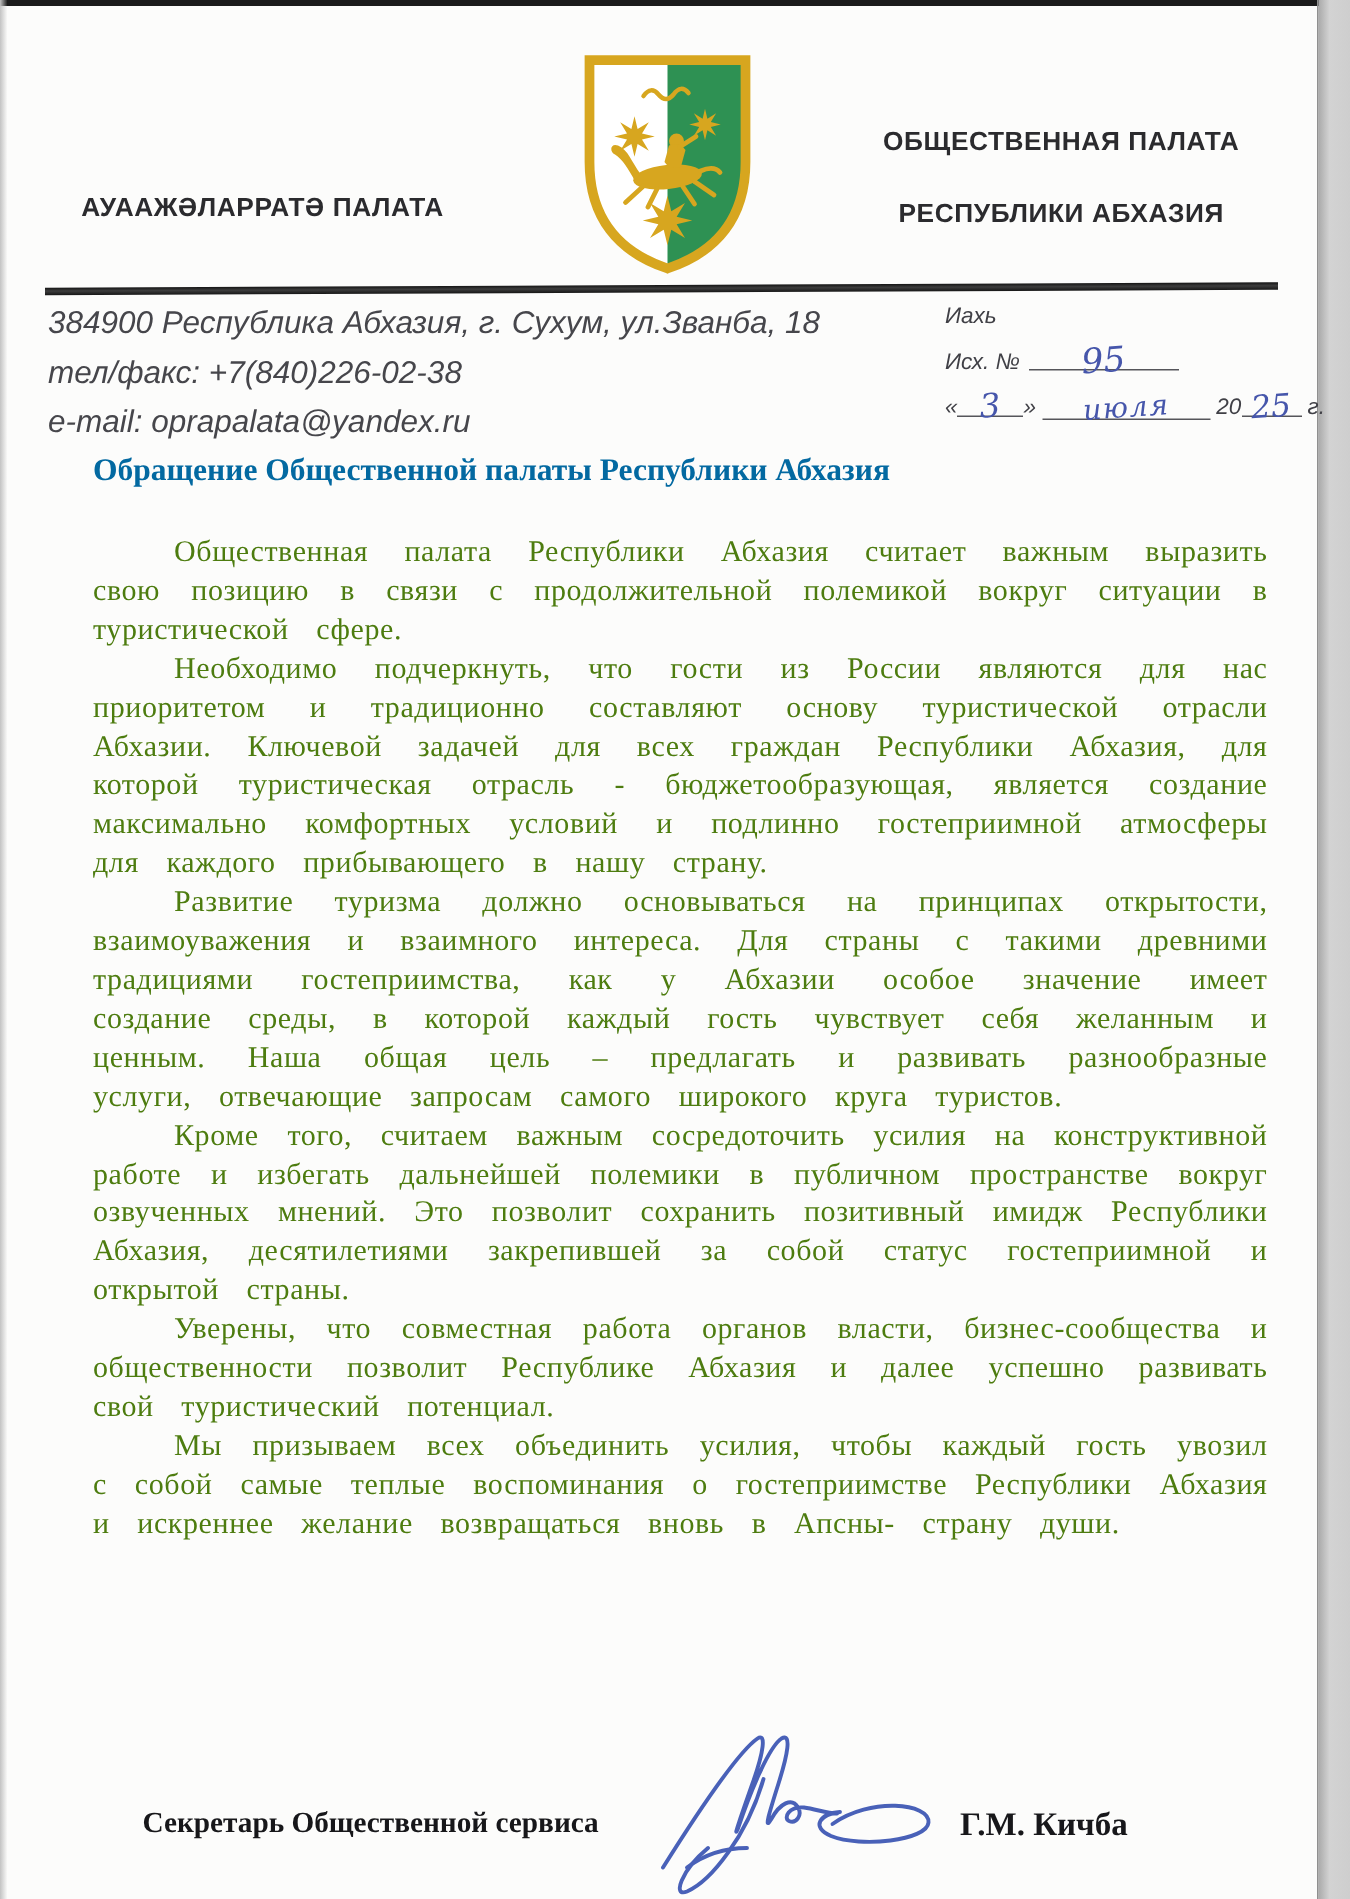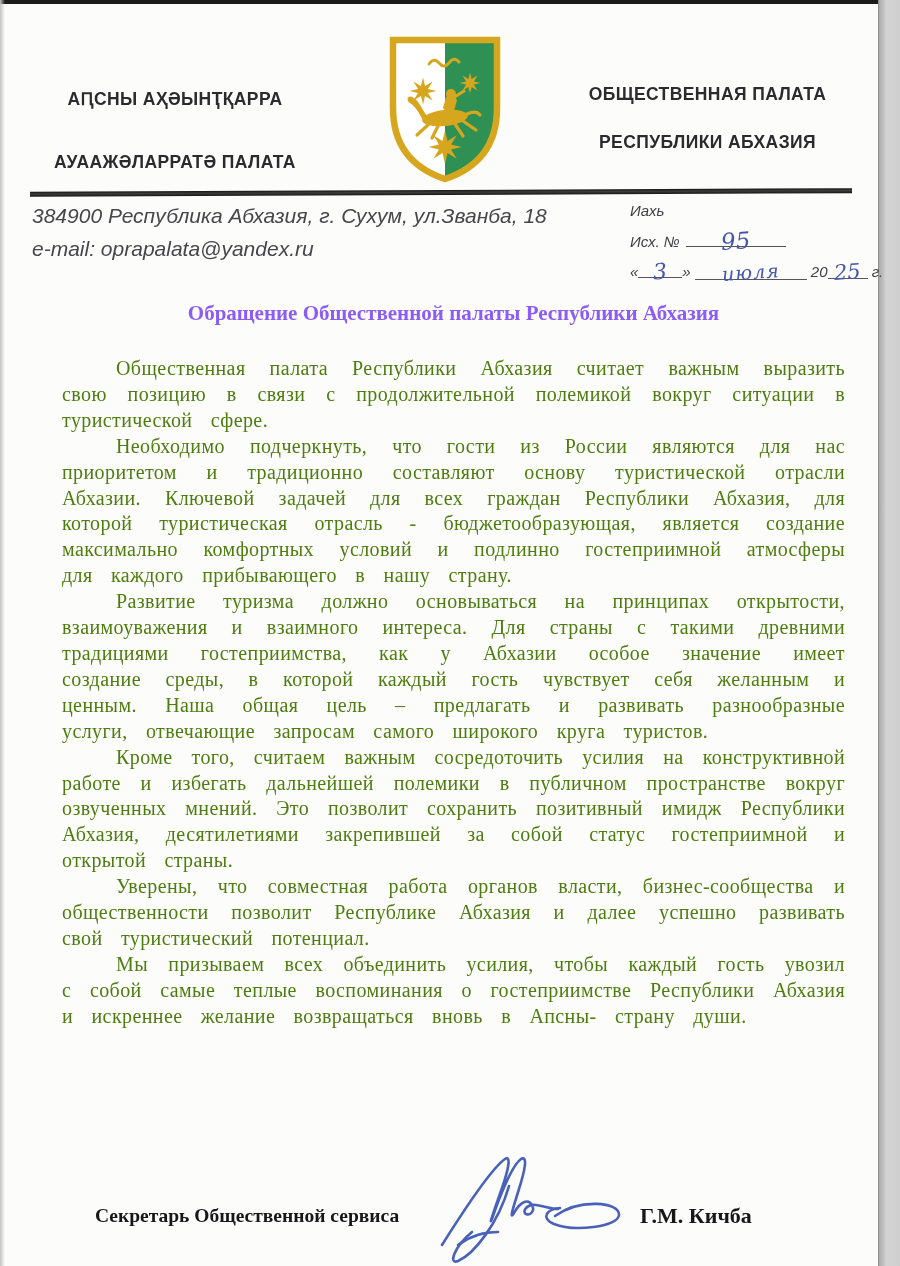--- a/index.html
+++ b/index.html
@@ -50,21 +50,21 @@
   .u-year { width:40px; }
   .hw { font-family:"DejaVu Serif", serif; font-style:italic;
     color:#4656ab; display:inline-block; transform:rotate(-4deg); }
   .hw-num { font-size:23px; position:relative; top:2px; }
   .hw-day { font-size:22px; position:relative; top:2px; }
   .hw-month { font-size:19px; position:relative; top:2px; letter-spacing:1px; }
   .hw-year { font-size:21px; position:relative; top:2px; }
 
   
   .title { position:absolute; left:62px; top:301px; width:783px; margin:0;
-    text-align:center; font-size:21px; font-weight:bold; color:#8b5cf6; }
+    text-align:left; font-size:21px; font-weight:bold; color:#0369a1; }
   .body { position:absolute; left:62px; top:356px; width:783px;
     font-size:20px; line-height:25.9px; text-align:justify;
     letter-spacing:.4px; word-spacing:13px; color:#4d7c0f; }
   .body p { margin:0; text-indent:54px; }
 
   
   .sig-role { position:absolute; left:95px; top:1205px;
     font-weight:bold; font-size:19.5px; color:#17171a; white-space:nowrap; }
   .sig-name { position:absolute; left:640px; top:1203px;
     font-weight:bold; font-size:22px; color:#17171a; white-space:nowrap; }
@@ -74,21 +74,20 @@
 <body>
 
 <div class="page">
 
   <div class="edge-top"></div>
   <div class="edge-right"></div>
   <div class="edge-left"></div>
 
   <header>
     <div class="org org-abkhaz">
-      <div class="l1">АԤСНЫ АҲӘЫНҬҚАРРА</div>
       <div class="l2">АУААЖӘЛАРРАТӘ ПАЛАТА</div>
     </div>
 
     <div class="emblem">
       <svg width="124" height="152" viewBox="0 0 124 152">
         <defs>
           <clipPath id="shieldClip">
             <path d="M10 6 H114 V74 C114 111 95 134 62 145 C29 134 10 111 10 74 Z"></path>
           </clipPath>
         </defs>
@@ -125,20 +124,21 @@
     <div class="org org-russian">
       <div class="l1">ОБЩЕСТВЕННАЯ ПАЛАТА</div>
       <div class="l2">РЕСПУБЛИКИ АБХАЗИЯ</div>
     </div>
   </header>
 
   <div class="rule"></div>
 
   <div class="contact">
     <div>384900 Республика Абхазия, г. Сухум, ул.Званба, 18</div>
+    <div>тел/факс: +7(840)226-02-38</div>
     <div>e-mail: oprapalata@yandex.ru</div>
   </div>
 
   <div class="refblock">
     <div class="row">Иахь</div>
     <div class="row">
       <span>Исх. №</span><span class="uline u-num"><span class="hw hw-num">95</span></span>
     </div>
     <div class="row">
       <span>«</span><span class="uline u-day"><span class="hw hw-day">3</span></span><span>»</span><span class="uline u-month"><span class="hw hw-month">июля</span></span>

